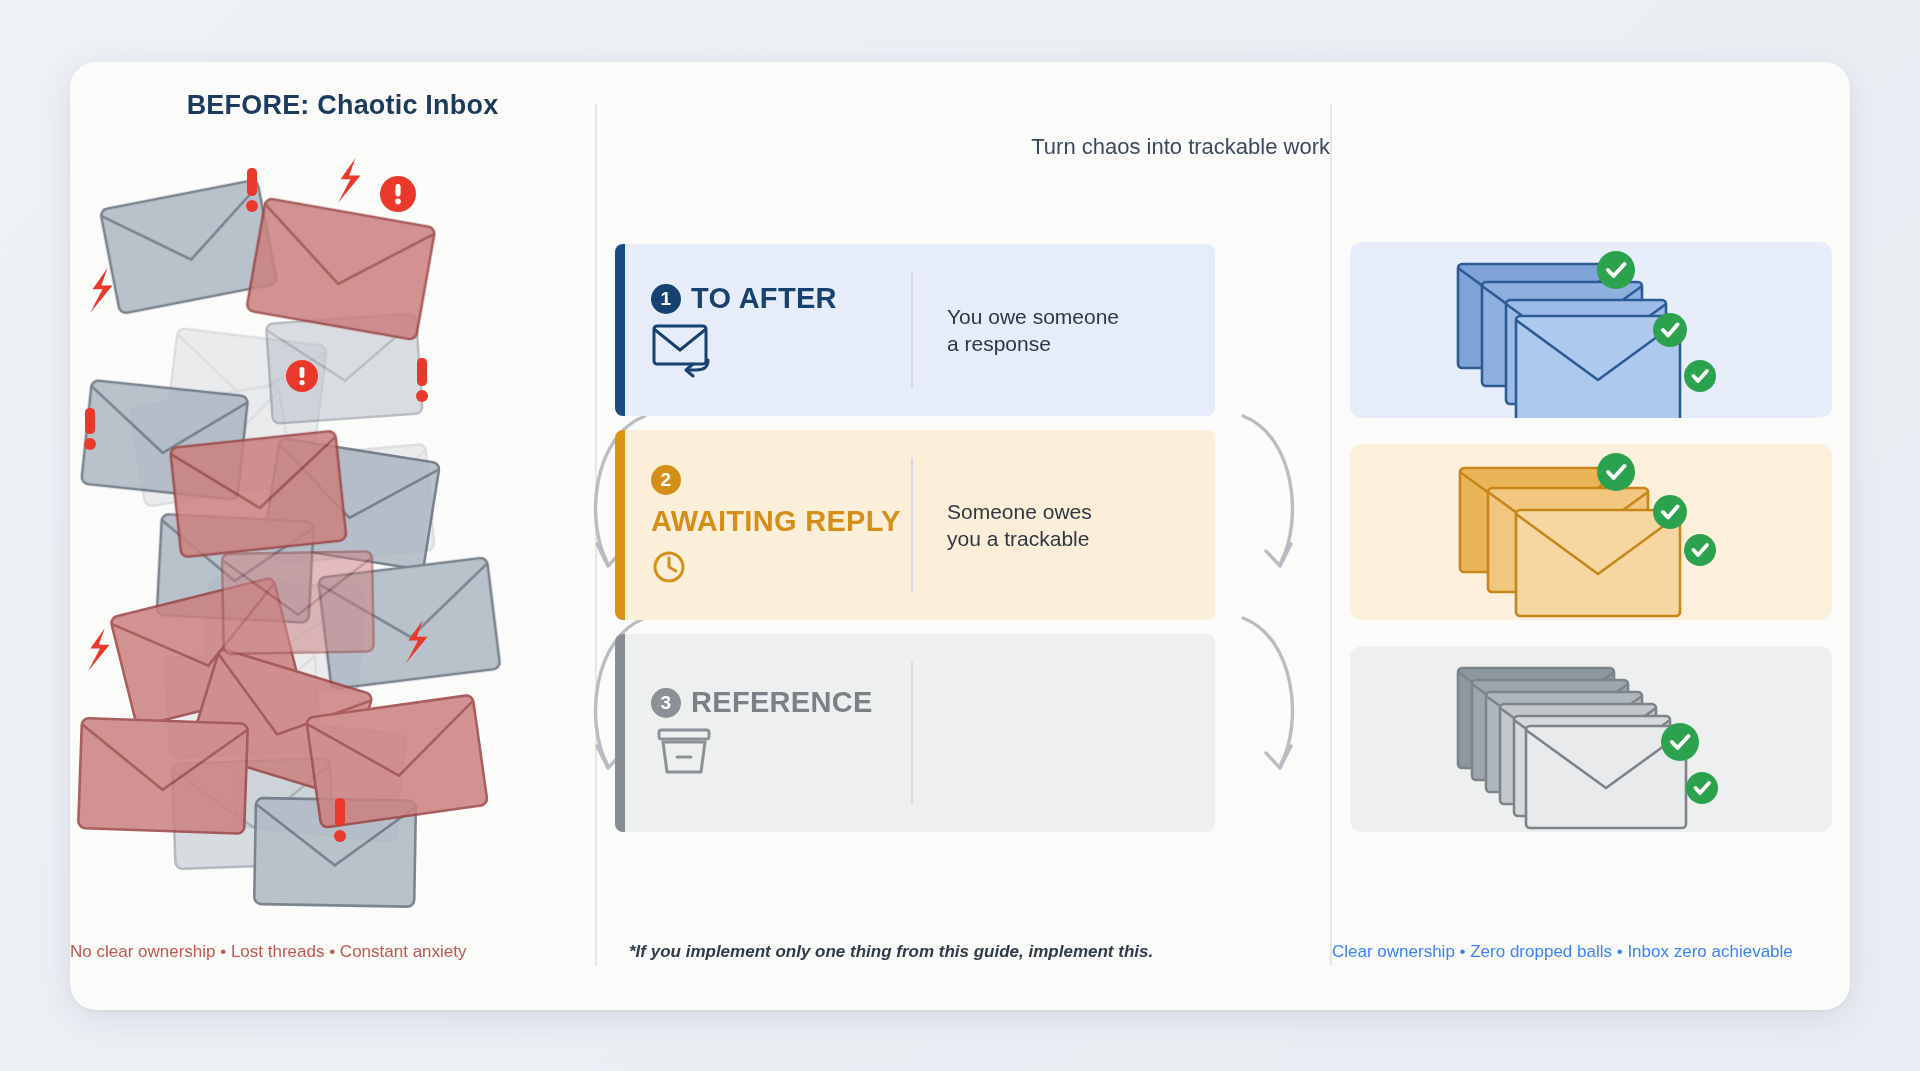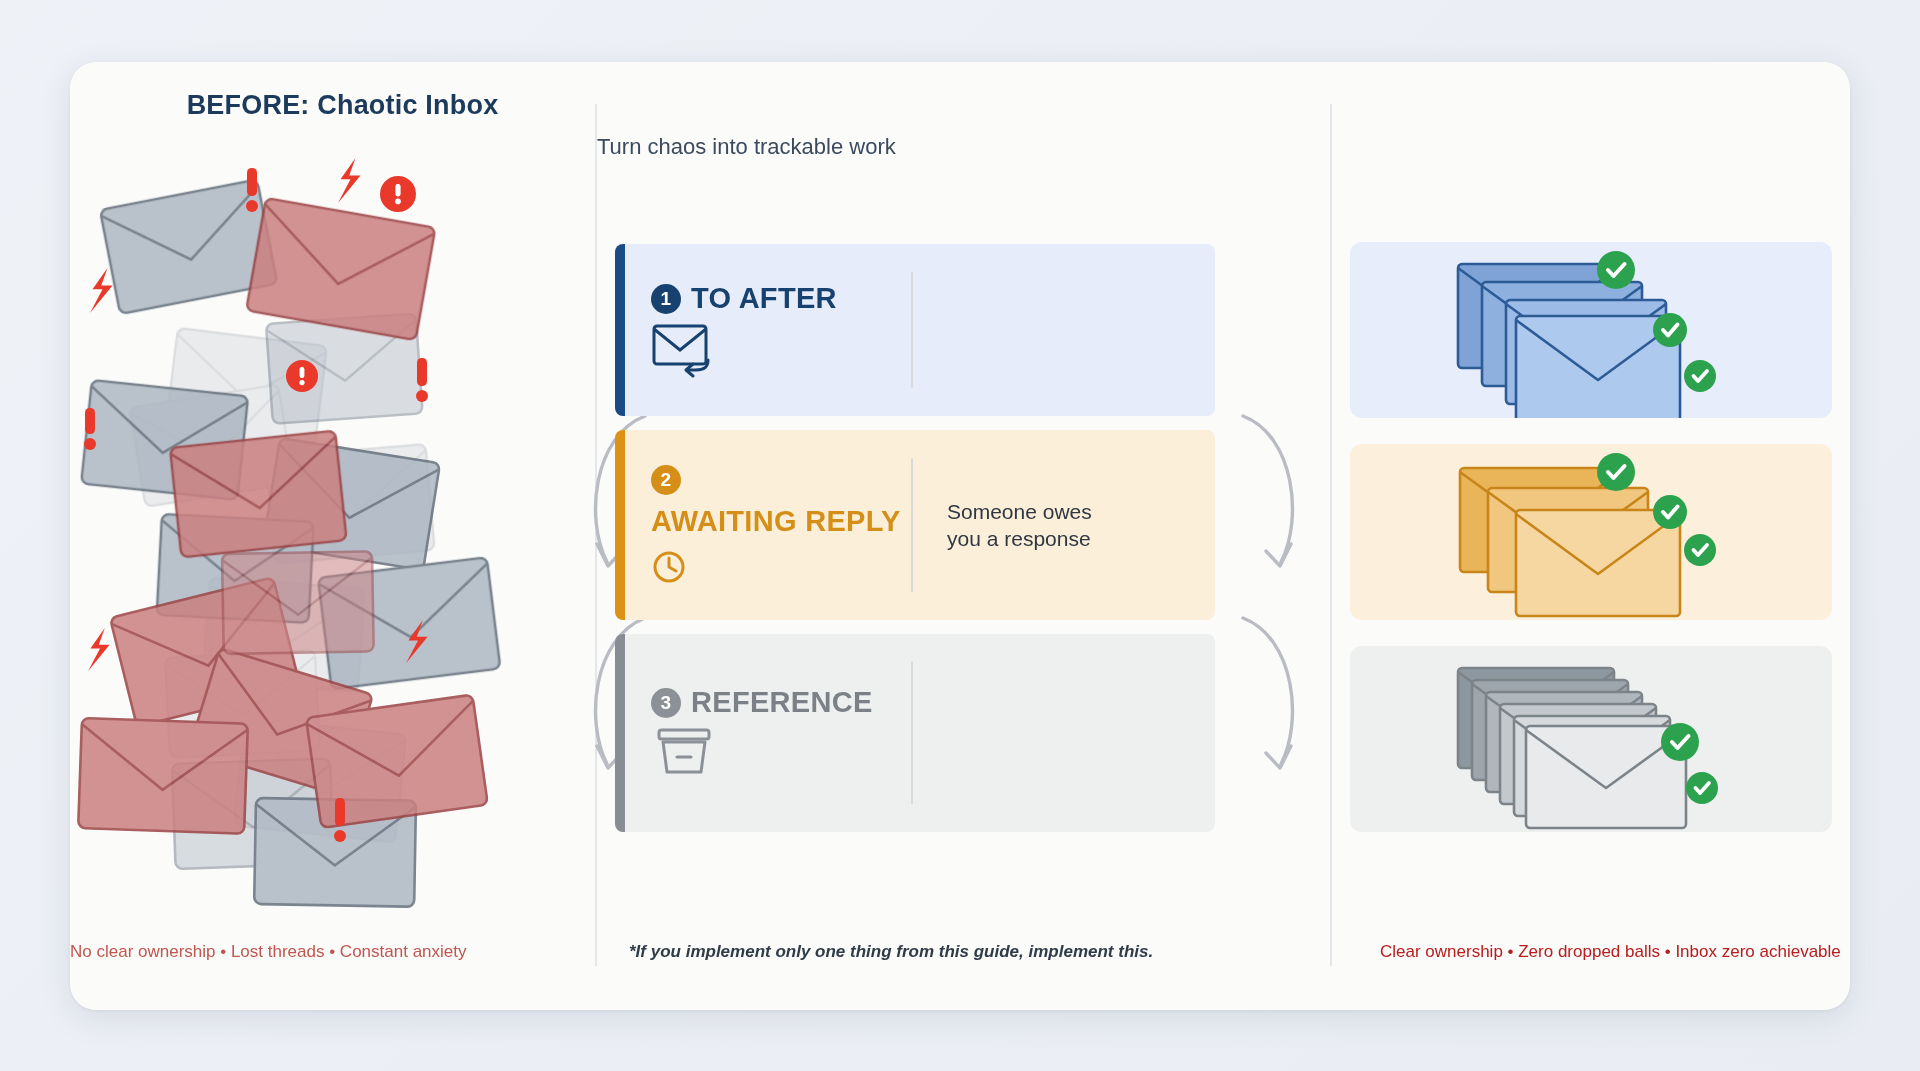--- a/index.html
+++ b/index.html
@@ -67,21 +67,21 @@
     top: 25px; left: 0; right: 0;
     text-align: center;
     font-size: 33px;
     font-weight: bold;
     color: #1b3a5c;
     letter-spacing: .4px;
   }
   .mid-sub {
     position: absolute;
     top: 72px; left: 0; right: 0;
-    text-align: left;
+    text-align: right;
     font-size: 22px;
     color: #3b4a5c;
   }
 
   
   .card {
     position: absolute;
     left: 18px;
     width: 600px;
     border-radius: 8px;
@@ -167,21 +167,21 @@
 
   
   .foot {
     position: absolute;
     bottom: 48px;
     left: 0; right: 0;
     text-align: left;
     font-size: 17px;
   }
   .foot-before { color: #c0564f; }
-  .foot-after  { color: #b91c1c; margin-left: 48px; }
+  .foot-after  { color: #3b82f6; }
   .foot-mid    { color: #303b48; font-style: italic; font-size: 17px; font-weight: bold; margin-left: 32px; }
 
   
   .tile {
     position: absolute;
     left: 18px;
     width: 482px;
     border-radius: 12px;
   }
   .tile1 { top: 180px; height: 176px; background: #e7edfa; }
@@ -387,40 +387,44 @@
               <span>TO AFTER</span>
             </div>
             <svg class="state-icon" width="78" height="58" viewBox="0 0 78 58">
               <rect x="3" y="6" width="52" height="38" rx="3" fill="none" stroke="#17426f" stroke-width="3"></rect>
               <path d="M3 9 L29 30 L55 9" fill="none" stroke="#17426f" stroke-width="3"></path>
               <path d="M57 40 C57 48 52 50 45 50 L36 50" fill="none" stroke="#17426f" stroke-width="3" stroke-linecap="round"></path>
               <path d="M42 44 L35 50 L42 56" fill="none" stroke="#17426f" stroke-width="3" stroke-linecap="round" stroke-linejoin="round"></path>
             </svg>
           </div>
           <div class="sep"></div>
+          <div class="right-pane">
+            <div class="state-desc">You owe someone
+a response</div>
+          </div>
         </div>
       </div>
 
       <div class="card card2">
         <div class="accent"></div>
         <div class="inner">
           <div class="left-pane">
             <div class="state-name">
               <span class="badge-num">2</span>
               <span>AWAITING REPLY</span>
               <svg width="36" height="36" viewBox="0 0 36 36">
                 <circle cx="18" cy="18" r="14" fill="none" stroke="#d58f18" stroke-width="3"></circle>
                 <path d="M18 9 L18 18 L25 22" fill="none" stroke="#d58f18" stroke-width="3" stroke-linecap="round" stroke-linejoin="round"></path>
               </svg>
             </div>
           </div>
           <div class="sep"></div>
           <div class="right-pane">
             <div class="state-desc">Someone owes
-you a response</div>
+you a trackable</div>
           </div>
         </div>
       </div>
 
       <div class="card card3">
         <div class="accent"></div>
         <div class="inner">
           <div class="left-pane">
             <div class="state-name">
               <span class="badge-num">3</span>

